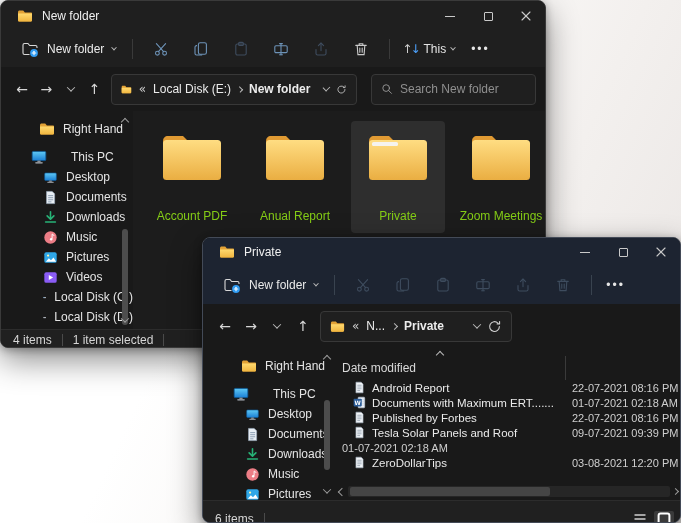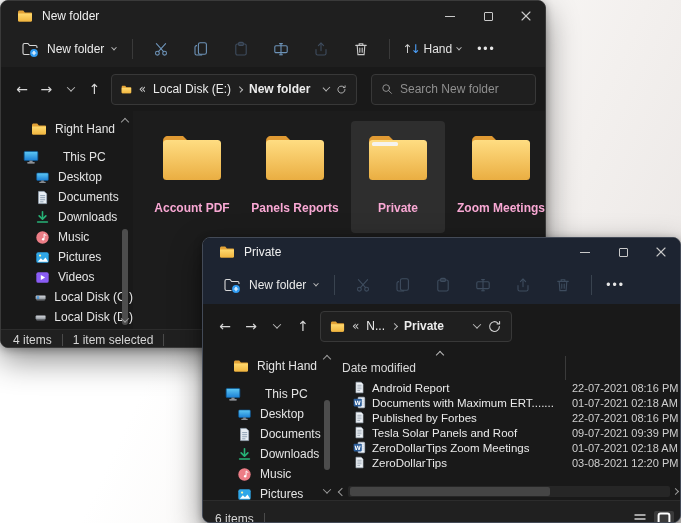--- a/index.html
+++ b/index.html
@@ -59,35 +59,35 @@
   .addr-spacer { flex:1; }
   .searchbox input { background:transparent; border:none; outline:none; color:#dadada; font-size:12px;
              font-family:"Liberation Sans",sans-serif; width:100%; }
   .searchbox input::placeholder { color:#8f8f8f; }
 
   
   .body { display:flex; position:relative; }
   .win-back .body { height:218px; }
   .win-front .body { height:152px; }
   .sidebar { width:132px; position:relative; padding-top:8px; flex-shrink:0; overflow:hidden; }
-  .side-item { height:20px; display:flex; align-items:center; gap:8px; padding-left:34px; color:#e4e4e4; font-size:12px; white-space:nowrap; }
+  .side-item { height:20px; display:flex; align-items:center; gap:8px; padding-left:34px; color:#e4e4e4; font-size:12px; white-space:nowrap;margin-left:8px; }
   .side-item.root { padding-left:22px;gap:24px; }
   .side-item.pin { padding-left:30px; margin-bottom:8px; }
   .sbar { position:absolute; right:3px; width:11px; display:flex; flex-direction:column; align-items:center; }
   .win-back .sbar { top:6px; bottom:4px; }
   .win-front .sbar { top:6px; bottom:4px; }
   .sbar .thumb { width:6px; background:#4d4d4d; border-radius:3px; position:absolute; }
   .sbar .chev { border-color:#9a9a9a; }
   .sbar .cap-top { position:absolute; top:2px; } .sbar .cap-bot { position:absolute; bottom:2px; }
 
   
   .tiles { flex:1; background:#1c1c1c; display:flex; padding:10px 0 0 12px; gap:9px; align-items:flex-start; }
   .tile { width:94px; height:112px; border-radius:4px; display:flex; flex-direction:column; align-items:center; padding-top:10px; }
   .tile.selected { background:#2e2e2e; }
-  .tile .label { margin-top:18px; font-size:12px; color:#f9a8d4;font-weight:bold; }
+  .tile .label { margin-top:26px; font-size:12px; color:#84cc16; }
 
   
   .listpane { flex:1; position:relative; padding-top:4px; }
   .listhead { display:grid; grid-template-columns:230px 1fr; height:24px; align-items:center; color:#d9d9d9; position:relative; margin-top:4px; }
   .listhead .hname { padding-left:18px; }
   .listhead .hdivider { position:absolute; left:230px; top:0; bottom:0; width:1px; background:#3a3a3a; }
   .sortcaret { position:absolute; left:102px; top:-4px; }
   .rows { }
   .filerow { display:grid; grid-template-columns:230px 1fr; height:15px; align-items:center; }
   .fname { display:flex; align-items:center; gap:6px; padding-left:18px; color:#eaeaea; font-size:11.5px; white-space:nowrap; overflow:hidden; }
@@ -357,21 +357,21 @@
         </svg>
       </div>
     <div class="tb-ic ic-light">
         <svg width="16" height="16">
           <use href="#sym-trash"></use>
         </svg>
       </div>
     <span class="vdiv"></span>
     <div class="sort-group">
       <span class="sort-arrows glyph"><span style="color:#cfcfcf">↑</span><span style="color:#4da3ff">↓</span></span>
-      <span>Hand</span>
+      <span>This</span>
       <span class="chev sm"></span>
     </div>
     <span class="more-dots">•••</span>
   </div>
 
   <div class="addr">
     <div class="nav-btn glyph">←</div>
     <div class="nav-btn glyph">→</div>
     <div class="nav-btn">
         <span class="chev"></span>
@@ -476,21 +476,21 @@
       <div class="tile">
         <svg width="64" height="52">
             <use href="#sym-folder-big"></use>
           </svg>
         <span class="label">Account PDF</span>
       </div>
       <div class="tile">
         <svg width="64" height="52">
             <use href="#sym-folder-big"></use>
           </svg>
-        <span class="label">Panels Reports</span>
+        <span class="label">Anual Report</span>
       </div>
       <div class="tile selected">
         <svg width="64" height="52">
             <use href="#sym-folder-big-open"></use>
           </svg>
         <span class="label">Private</span>
       </div>
       <div class="tile">
         <svg width="64" height="52">
             <use href="#sym-folder-big"></use>
@@ -684,26 +684,20 @@
         <div class="filerow">
           <span class="fname">
               <svg width="13" height="13">
                 <use href="#sym-txtfile"></use>
               </svg>
               <span>Tesla Solar Panels and Roof</span>
             </span>
           <span class="fdate">09-07-2021 09:39 PM</span>
         </div>
         <div class="filerow">
-          <span class="fname">
-              <svg width="13" height="13">
-                <use href="#sym-wordfile"></use>
-              </svg>
-              <span>ZeroDollarTips Zoom Meetings</span>
-            </span>
           <span class="fdate">01-07-2021 02:18 AM</span>
         </div>
         <div class="filerow">
           <span class="fname">
               <svg width="13" height="13">
                 <use href="#sym-txtfile"></use>
               </svg>
               <span>ZeroDollarTips</span>
             </span>
           <span class="fdate">03-08-2021 12:20 PM</span>

